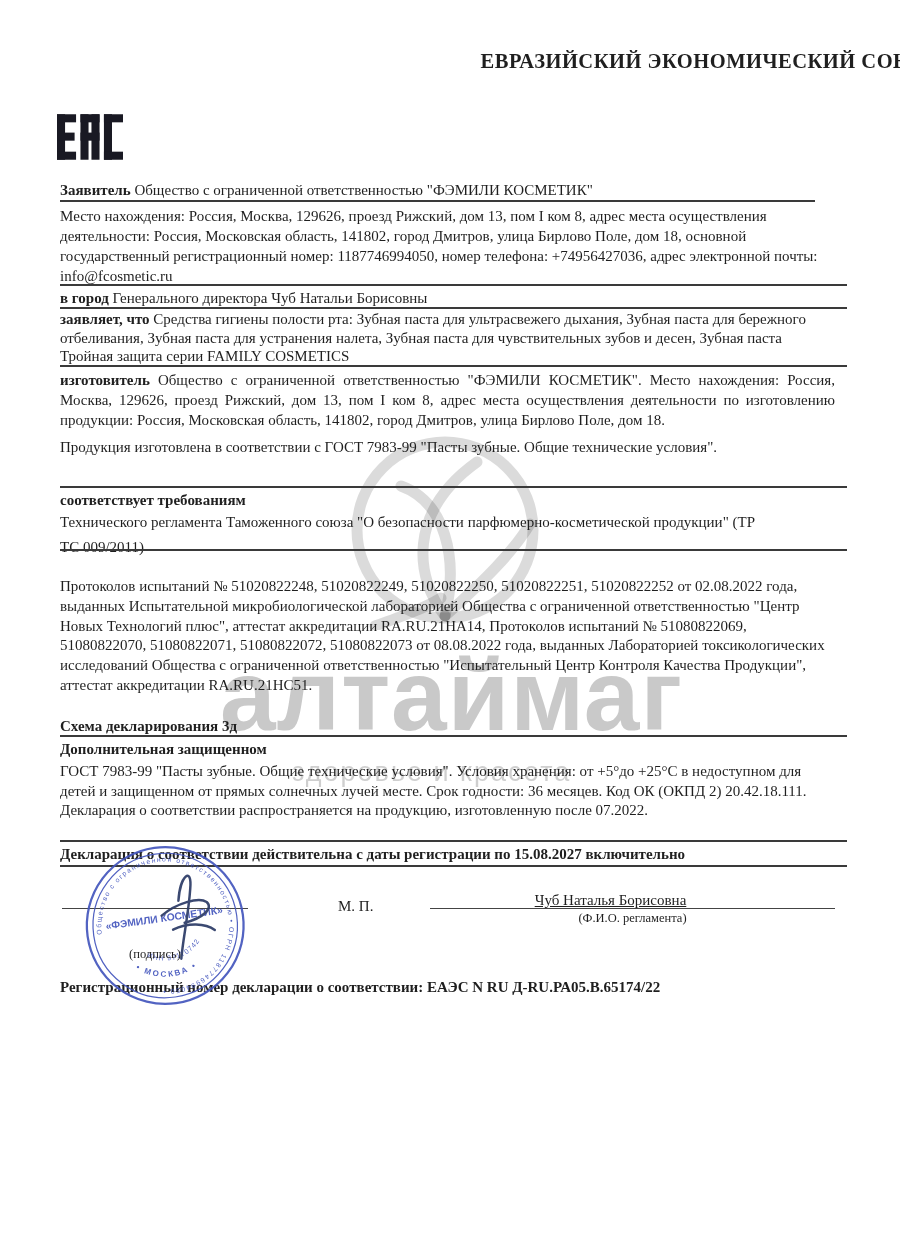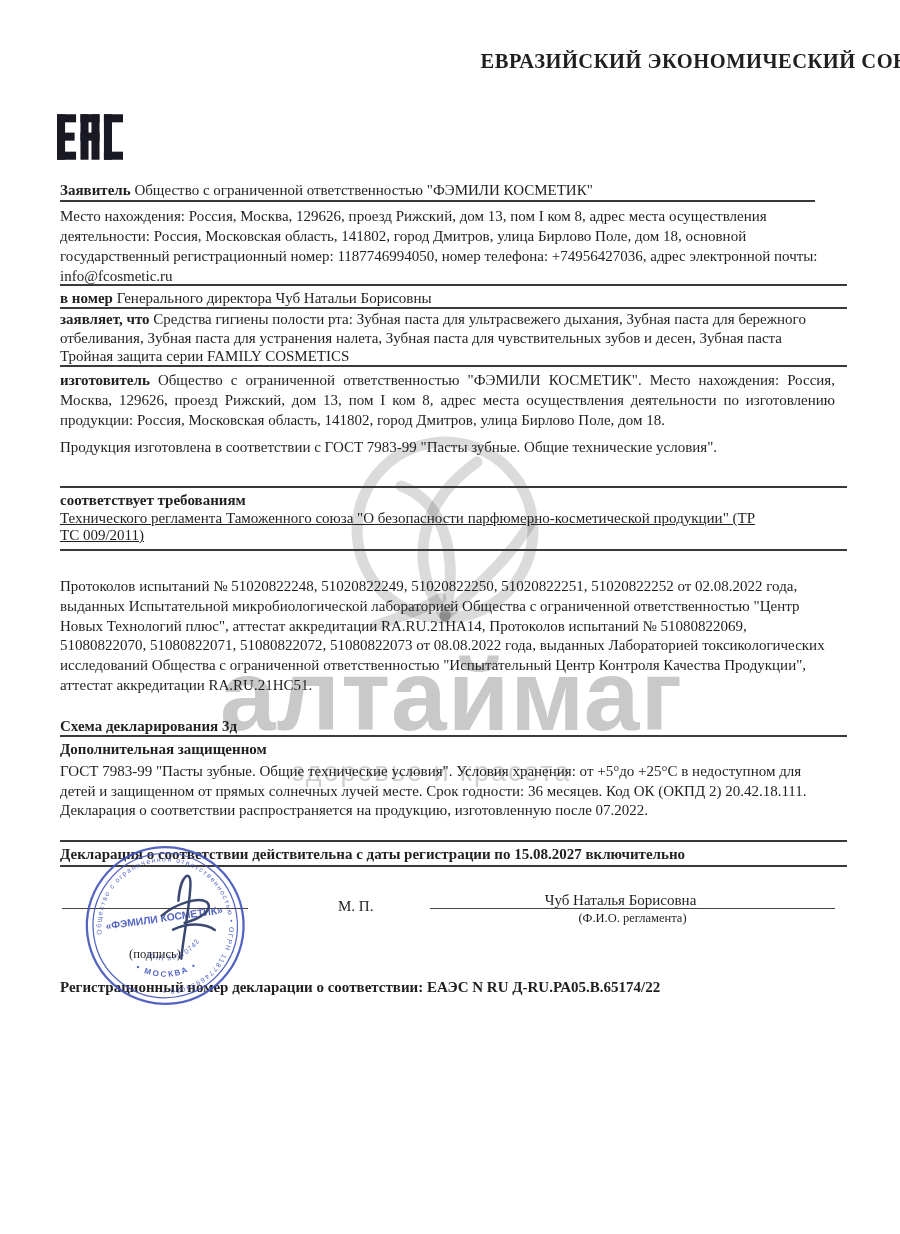--- a/index.html
+++ b/index.html
@@ -62,54 +62,54 @@
 
   <div class="abs t" style="left:60px;top:180px;width:770px;z-index:1;">
     <span class="b">Заявитель</span><span> Общество с ограниченной ответственностью "ФЭМИЛИ КОСМЕТИК"</span>
   </div>
   <div class="rule" style="left:60px;top:200px;width:755px;z-index:1;"></div>
 
   <div class="abs t" style="left:60px;top:206px;width:775px;line-height:20px;z-index:1;">Место нахождения: Россия, Москва, 129626, проезд Рижский, дом 13, пом I ком 8, адрес места осуществления деятельности: Россия, Московская область, 141802, город Дмитров, улица Бирлово Поле, дом 18, основной государственный регистрационный номер: 1187746994050, номер телефона: +74956427036, адрес электронной почты: info@fcosmetic.ru</div>
   <div class="rule" style="left:60px;top:284px;width:787px;z-index:1;"></div>
 
   <div class="abs t" style="left:60px;top:288px;width:775px;z-index:1;">
-    <span class="b">в номер</span><span> Генерального директора Чуб Натальи Борисовны</span>
+    <span class="b">в город</span><span> Генерального директора Чуб Натальи Борисовны</span>
   </div>
   <div class="rule" style="left:60px;top:307px;width:787px;z-index:1;"></div>
 
   <div class="abs t" style="left:60px;top:310px;width:775px;line-height:18.5px;z-index:1;">
     <span class="b">заявляет, что</span><span> Средства гигиены полости рта: Зубная паста для ультрасвежего дыхания, Зубная паста для бережного отбеливания, Зубная паста для устранения налета, Зубная паста для чувствительных зубов и десен, Зубная паста Тройная защита серии FAMILY COSMETICS</span>
   </div>
   <div class="rule" style="left:60px;top:365px;width:787px;z-index:1;"></div>
 
   <div class="abs t just" style="left:60px;top:370px;width:775px;line-height:20px;z-index:1;">
     <span class="b">изготовитель</span><span> Общество с ограниченной ответственностью "ФЭМИЛИ КОСМЕТИК". Место нахождения: Россия, Москва, 129626, проезд Рижский, дом 13, пом I ком 8, адрес места осуществления деятельности по изготовлению продукции: Россия, Московская область, 141802, город Дмитров, улица Бирлово Поле, дом 18.</span>
   </div>
   <div class="abs t" style="left:60px;top:437px;width:790px;white-space:nowrap;z-index:1;">Продукция изготовлена в соответствии с ГОСТ 7983-99 "Пасты зубные. Общие технические условия".</div>
   <div class="rule" style="left:60px;top:486px;width:787px;z-index:1;"></div>
 
   <div class="abs t b" style="left:60px;top:490px;width:775px;z-index:1;">соответствует требованиям</div>
-  <div class="abs t" style="left:60px;top:510px;width:700px;line-height:17px;z-index:1;text-decoration:underline;">Технического регламента Таможенного союза "О безопасности парфюмерно-косметической продукции" (ТР ТС 009/2011)</div>
+  <div class="abs t" style="left:60px;top:510px;width:700px;line-height:25px;z-index:1;">Технического регламента Таможенного союза "О безопасности парфюмерно-косметической продукции" (ТР ТС 009/2011)</div>
   <div class="rule" style="left:60px;top:549px;width:787px;z-index:1;"></div>
 
   <div class="abs t" style="left:60px;top:577px;width:775px;line-height:19.8px;z-index:1;">Протоколов испытаний № 51020822248, 51020822249, 51020822250, 51020822251, 51020822252 от 02.08.2022 года, выданных Испытательной микробиологической лабораторией Общества с ограниченной ответственностью "Центр Новых Технологий плюс", аттестат аккредитации RA.RU.21НА14, Протоколов испытаний № 51080822069, 51080822070, 51080822071, 51080822072, 51080822073 от 08.08.2022 года, выданных Лабораторией токсикологических исследований Общества с ограниченной ответственностью "Испытательный Центр Контроля Качества Продукции", аттестат аккредитации  RA.RU.21НС51.</div>
   <div class="abs t" style="left:60px;top:716px;width:775px;z-index:1;font-weight:bold;">Схема декларирования 3д</div>
   <div class="rule" style="left:60px;top:735px;width:787px;z-index:1;"></div>
 
   <div class="abs t b" style="left:60px;top:739px;width:775px;z-index:1;">Дополнительная защищенном</div>
   <div class="abs t" style="left:60px;top:762px;width:780px;line-height:19.5px;z-index:1;">ГОСТ 7983-99 "Пасты зубные. Общие технические условия". Условия хранения: от +5°до +25°С в недоступном для детей и защищенном от прямых солнечных лучей месте. Срок годности: 36 месяцев. Код ОК (ОКПД 2) 20.42.18.111. Декларация о соответствии распространяется на продукцию, изготовленную после 07.2022.</div>
   <div class="rule" style="left:60px;top:840px;width:787px;z-index:1;"></div>
 
   <div class="abs boldline" style="left:60px;top:845px;width:800px;white-space:nowrap;z-index:1;">Декларация о соответствии  действительна с даты регистрации по 15.08.2027 включительно</div>
   <div class="rule" style="left:60px;top:865px;width:787px;z-index:1;"></div>
 
   <div class="sigline" style="left:62px;top:908px;width:186px;z-index:1;"></div>
   <div class="abs caption center" style="left:62px;top:911px;width:186px;z-index:3;margin-top:36px;">(подпись)</div>
   <div class="abs t" style="left:338px;top:896px;z-index:1;">М. П.</div>
-  <div class="abs t center" style="left:418px;top:890px;width:405px;z-index:1;">Чуб Наталья Борисовна</div>
+  <div class="abs t center" style="left:408px;top:890px;width:405px;z-index:1;text-decoration:underline;">Чуб Наталья Борисовна</div>
   <div class="sigline" style="left:430px;top:908px;width:405px;z-index:1;"></div>
   <div class="abs caption center" style="left:430px;top:911px;width:405px;z-index:1;">(Ф.И.О. регламента)</div>
 
   <div class="abs boldline" style="left:60px;top:978px;width:800px;white-space:nowrap;z-index:1;">Регистрационный номер декларации о соответствии: ЕАЭС N RU Д-RU.РА05.В.65174/22</div>
 
   <div class="abs stamp" style="left:83px;top:843px;z-index:2;">
     <svg width="165" height="165" viewBox="0 0 160 160" fill="none">
       <g stroke="#4456bd">
         <circle cx="80" cy="80" r="76" stroke-width="2.2"></circle>
         <circle cx="80" cy="80" r="70" stroke-width="1.2"></circle>

